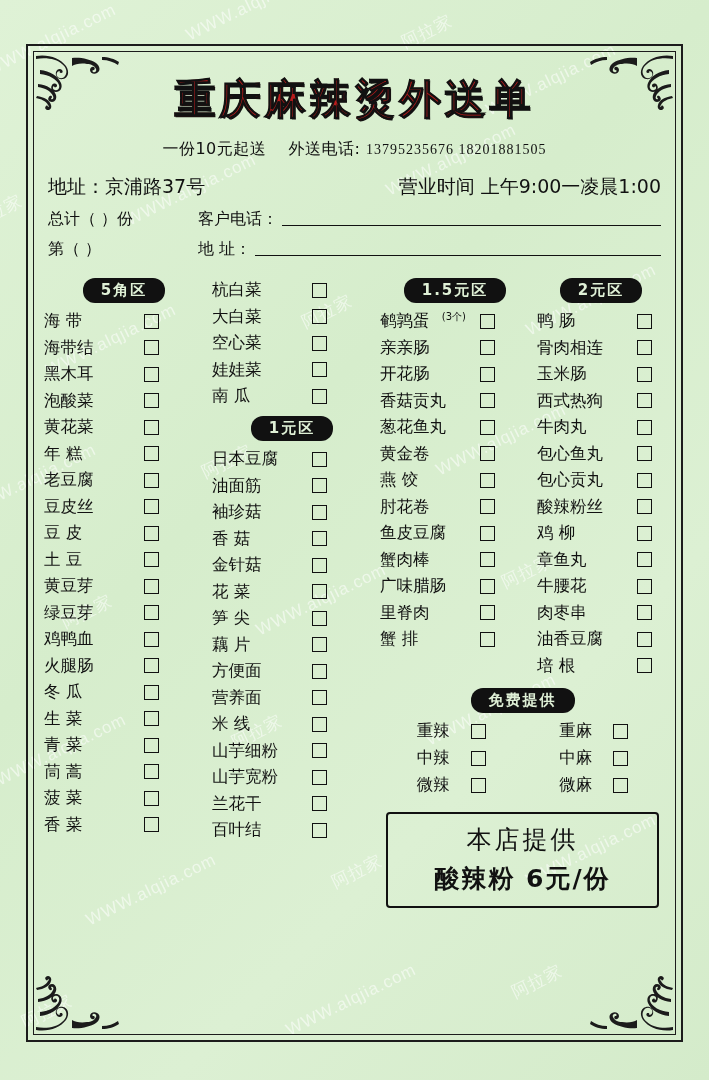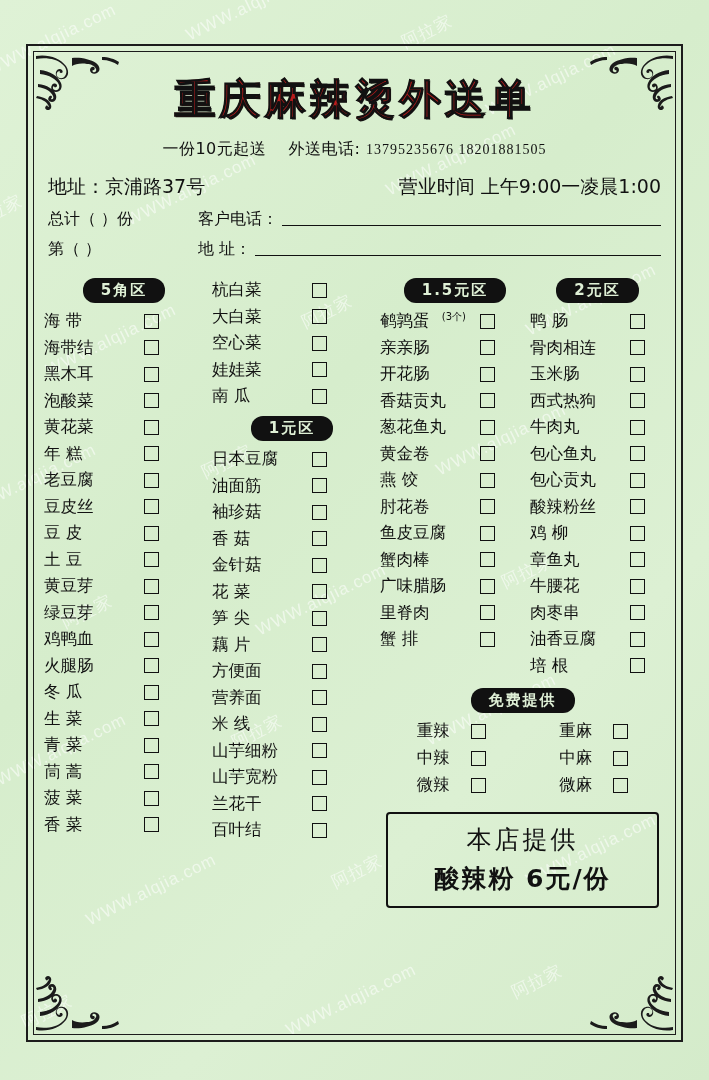--- a/index.html
+++ b/index.html
@@ -389,21 +389,21 @@
             <span class="box"></span>
           </li>
         <li>
             <span class="nm">百叶结</span>
             <span class="box"></span>
           </li>
       </ul>
     </div>
 
     <div class="col col-c">
-      <div style="display:flex;">
+      <div style="display:flex;gap:7px;">
         <div style="width:150px;">
           <div class="badge-wrap"><span class="badge">1.5元区</span></div>
           <ul class="items">
             <li>
                 <span class="nm">
                   <span>鹌鹑蛋</span>
                   <span class="sup">(3个)</span>
                 </span>
                 <span class="box"></span>
               </li>

